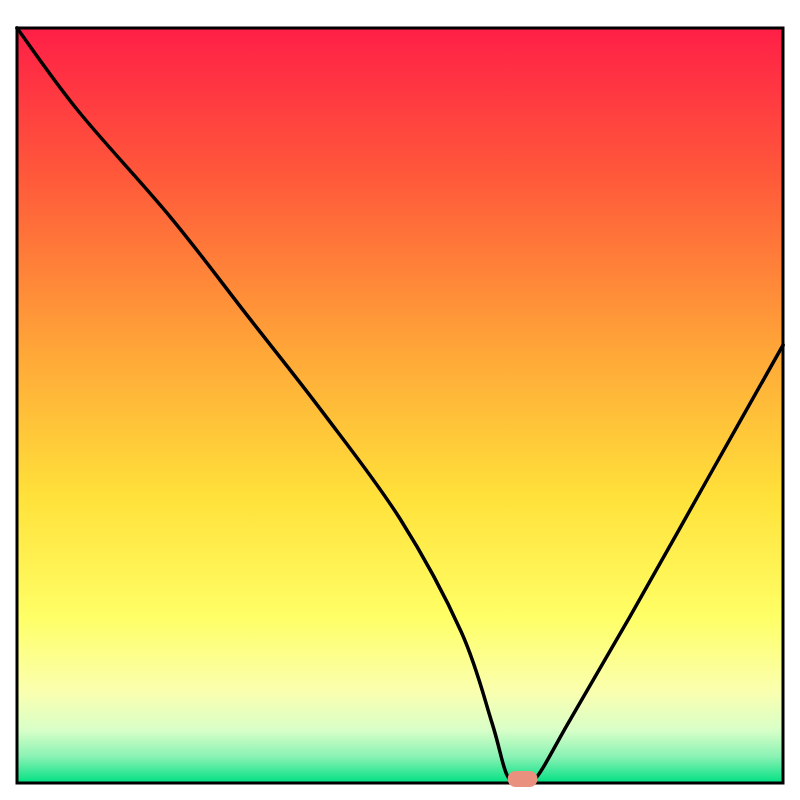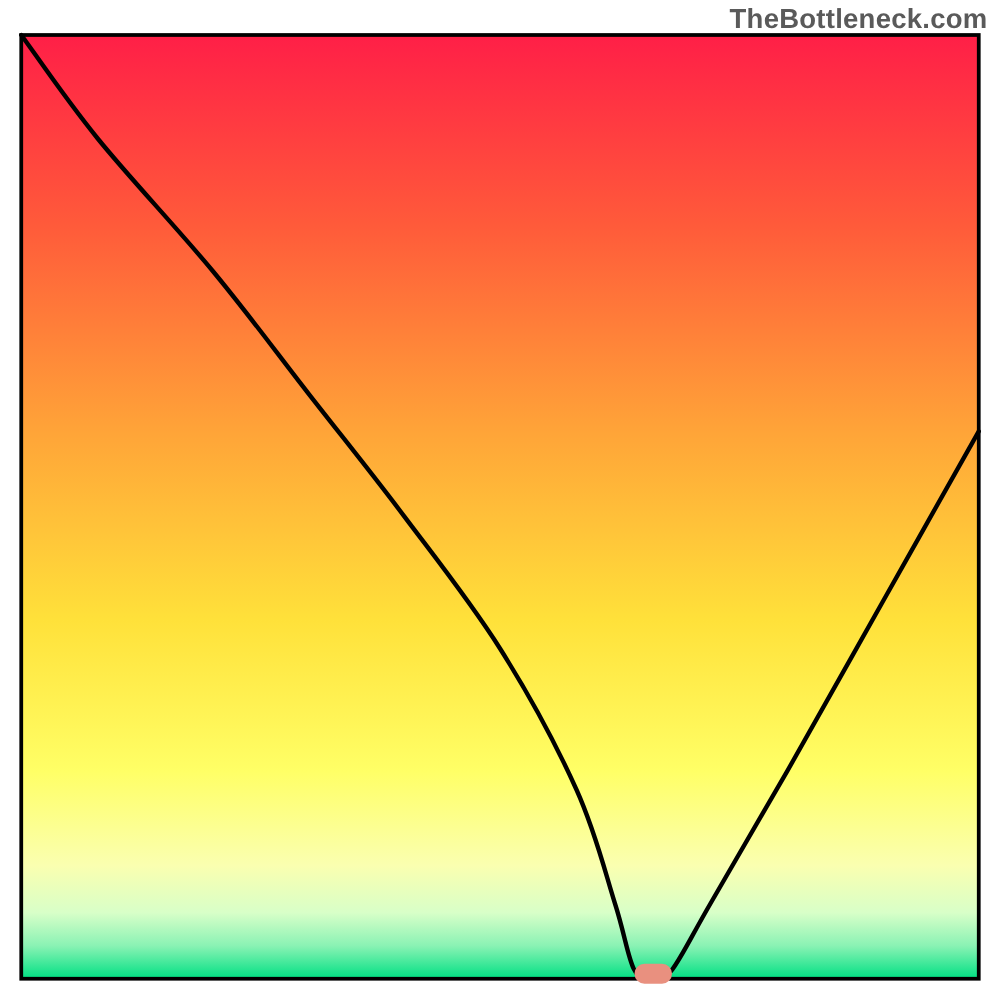--- a/index.html
+++ b/index.html
@@ -30,21 +30,20 @@
     position: absolute;
     top: 0;
     left: 0;
   }
 </style>
 </head>
 <body>
 
 <div class="stage">
 
-  <div class="watermark">TheBottleneck.com</div>
 
   <svg width="800" height="800" viewBox="0 0 800 800">
     <defs>
       <linearGradient id="bg-grad" x1="0" y1="0" x2="0" y2="1">
 
       <stop offset="0.00%" stop-color="#ff1f47"></stop>
           <stop offset="20.00%" stop-color="#ff5a3a"></stop>
           <stop offset="42.00%" stop-color="#ffa438"></stop>
           <stop offset="62.00%" stop-color="#ffe13a"></stop>
           <stop offset="78.00%" stop-color="#ffff66"></stop>

